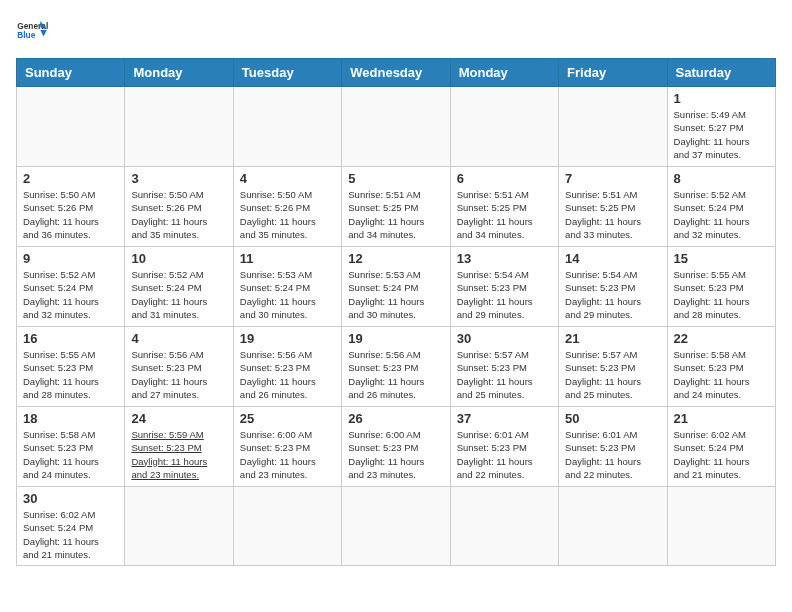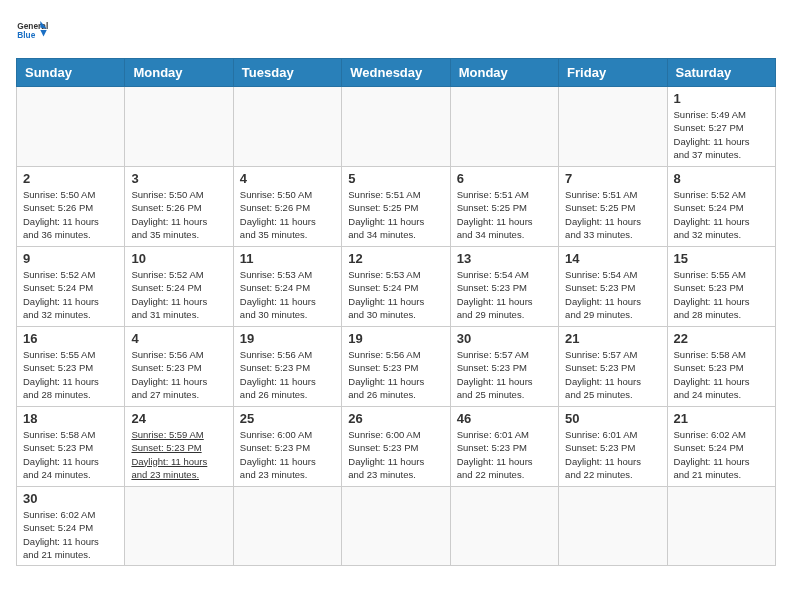--- a/index.html
+++ b/index.html
@@ -297,21 +297,21 @@
 and 23 minutes.</div>
         </td>
         <td>
           <span class="day-number">26</span>
           <div class="day-info" style="white-space: pre-line;">Sunrise: 6:00 AM
 Sunset: 5:23 PM
 Daylight: 11 hours
 and 23 minutes.</div>
         </td>
         <td>
-          <span class="day-number">46</span>
+          <span class="day-number">37</span>
           <div class="day-info" style="white-space: pre-line;">Sunrise: 6:01 AM
 Sunset: 5:23 PM
 Daylight: 11 hours
 and 22 minutes.</div>
         </td>
         <td>
           <span class="day-number">50</span>
           <div class="day-info" style="white-space: pre-line;">Sunrise: 6:01 AM
 Sunset: 5:23 PM
 Daylight: 11 hours

